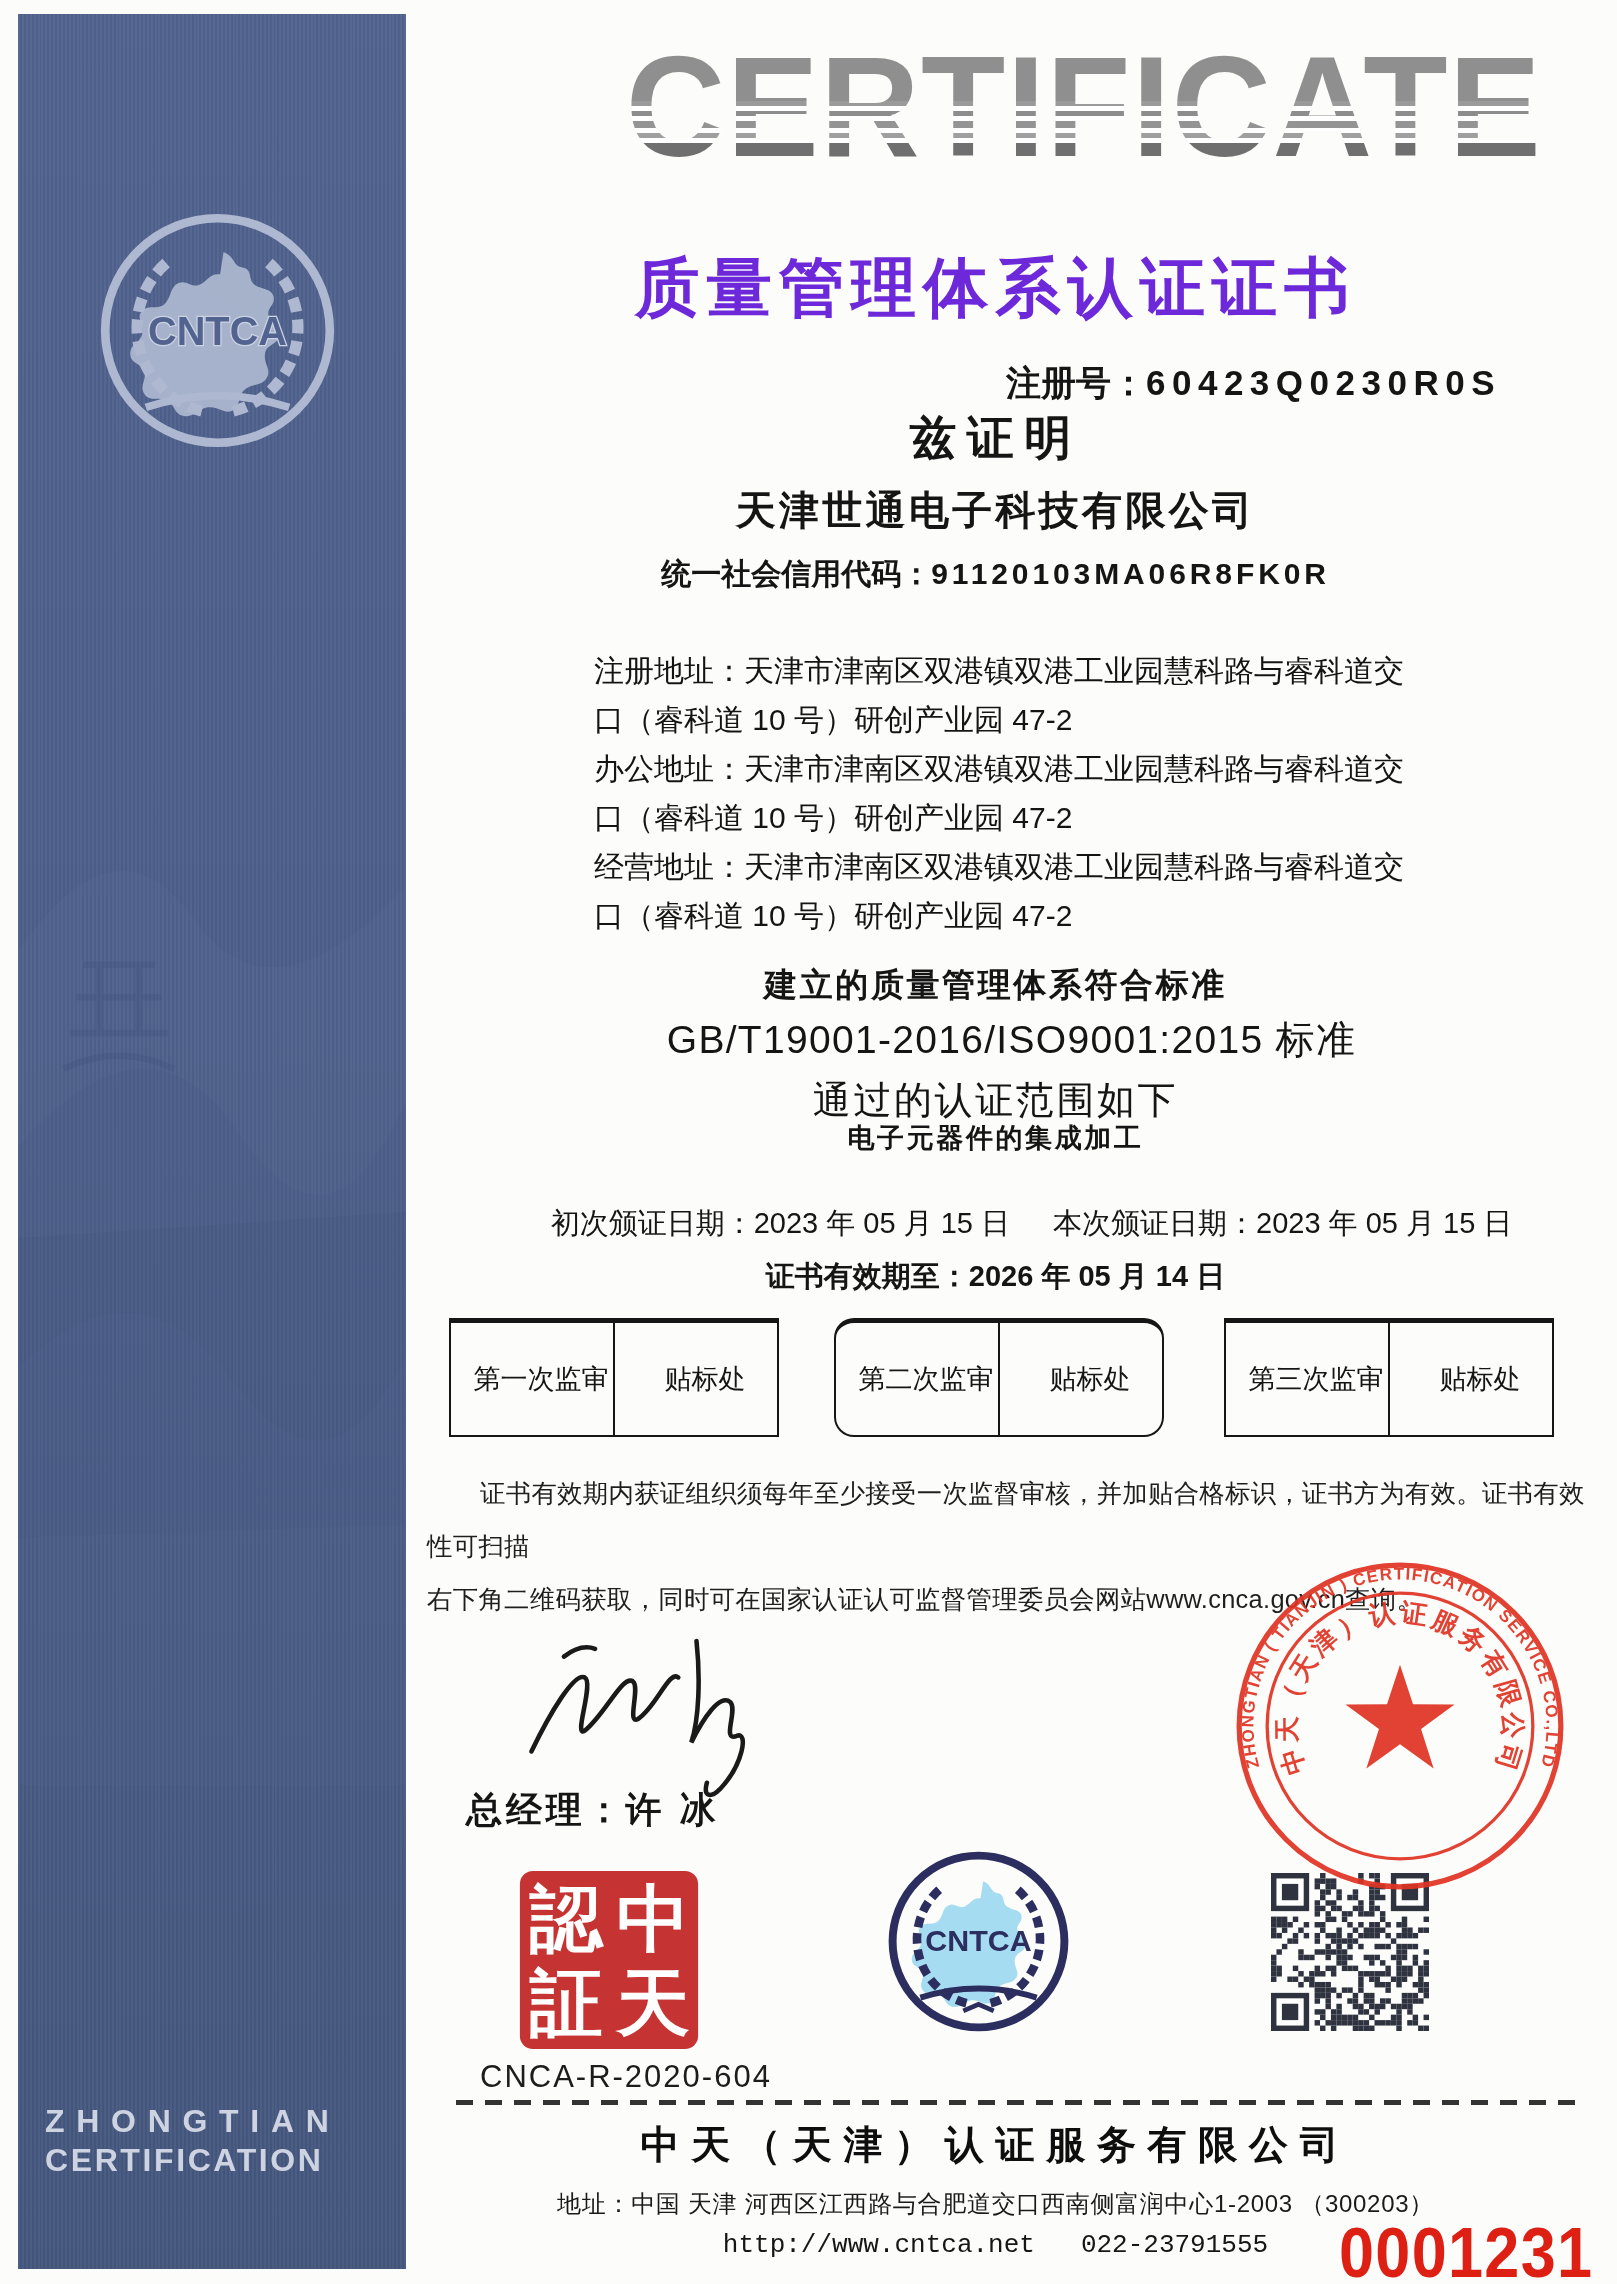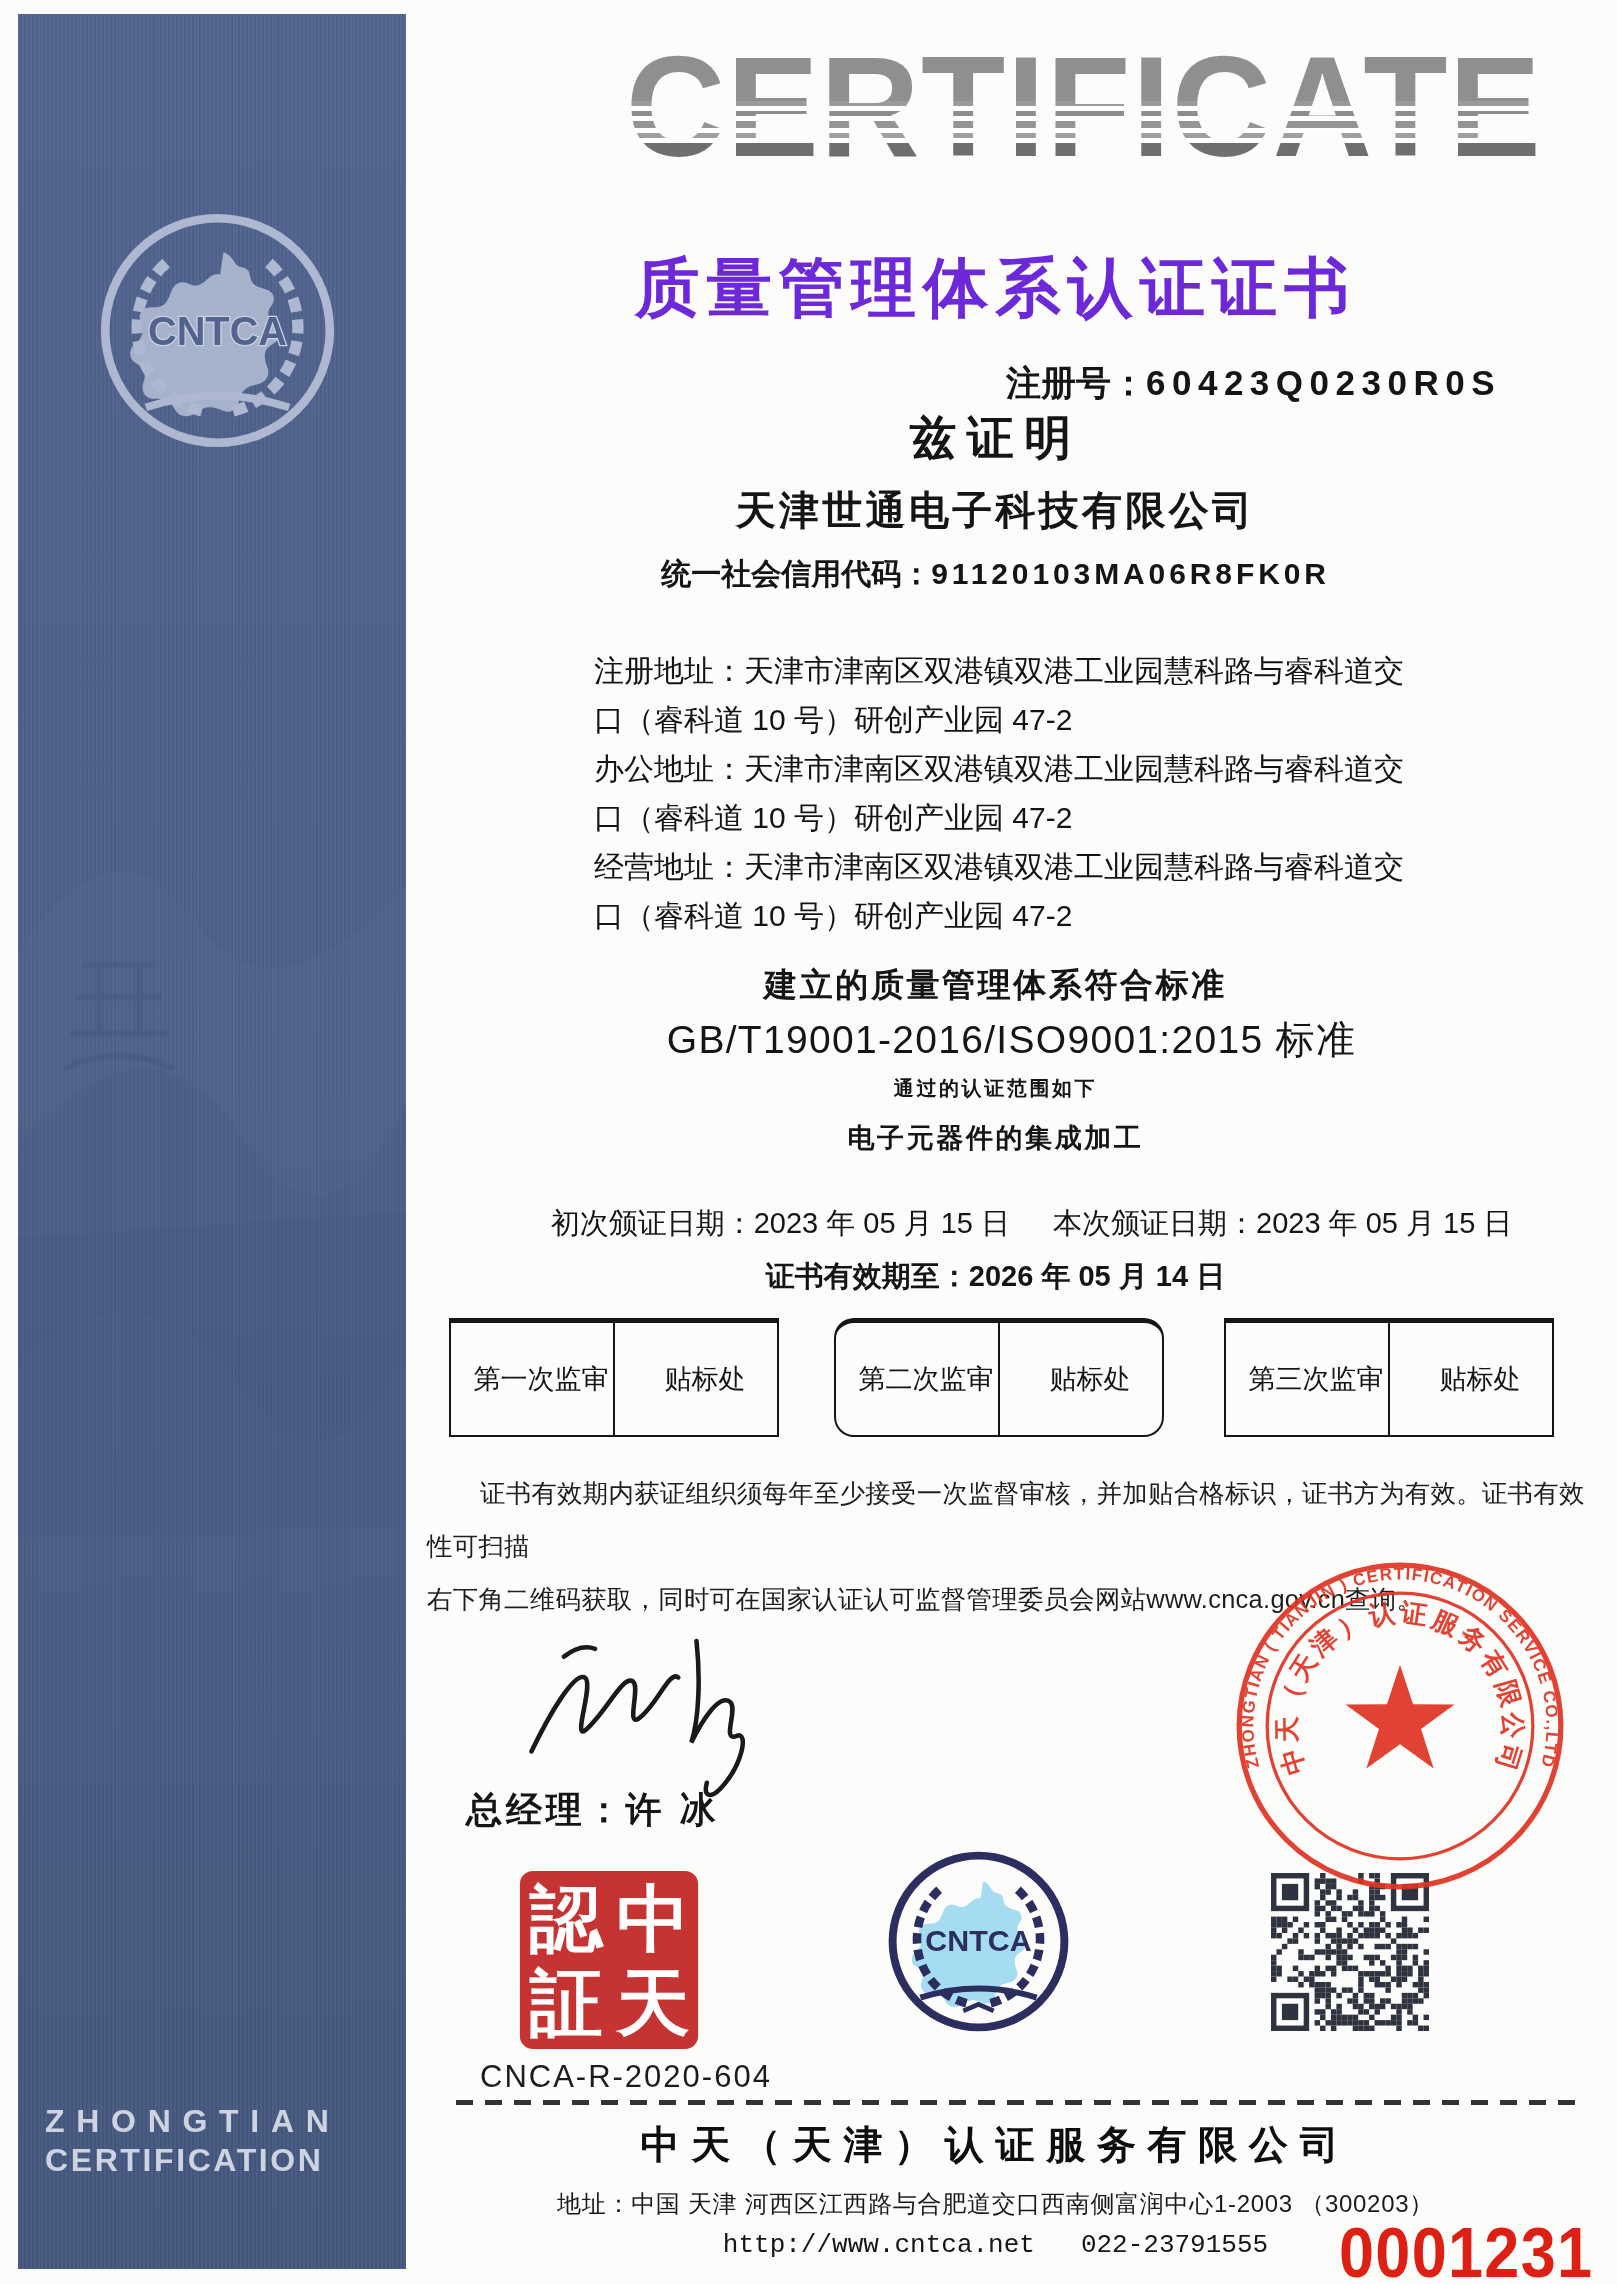--- a/index.html
+++ b/index.html
@@ -37,21 +37,21 @@
   .credit{top:554px;font-size:30px;font-weight:bold;}
   .credit .code{letter-spacing:3.9px;}
 
   
   .addr{position:absolute;left:594px;top:646px;width:990px;font-size:30px;font-weight:500;
         line-height:49px;color:#141414;}
 
   
   .std1{top:963px;font-size:33px;font-weight:bold;letter-spacing:2.6px;}
   .std2{top:1013px;font-size:39px;font-weight:400;letter-spacing:1.3px;padding-left:16px;}
-  .std3{top:1075px;font-size:20px;font-weight:bold;letter-spacing:2.6px;}
+  .std3{top:1075px;font-size:38px;font-weight:normal;letter-spacing:2.6px;}
   .std4{top:1120px;font-size:27px;font-weight:bold;letter-spacing:2.6px;}
 
   
   .dates1{top:1204px;font-size:29px;font-weight:normal;white-space:nowrap;margin-left:36px;}
   .dates1 .gap{display:inline-block;width:43px;}
   .dates2{top:1257px;font-size:29px;font-weight:bold;}
 
   
   .svbox{position:absolute;top:1318px;width:330px;height:119px;box-sizing:border-box;
     border:2.6px solid #161616;border-top-width:5.9px;display:flex;background:transparent;}

